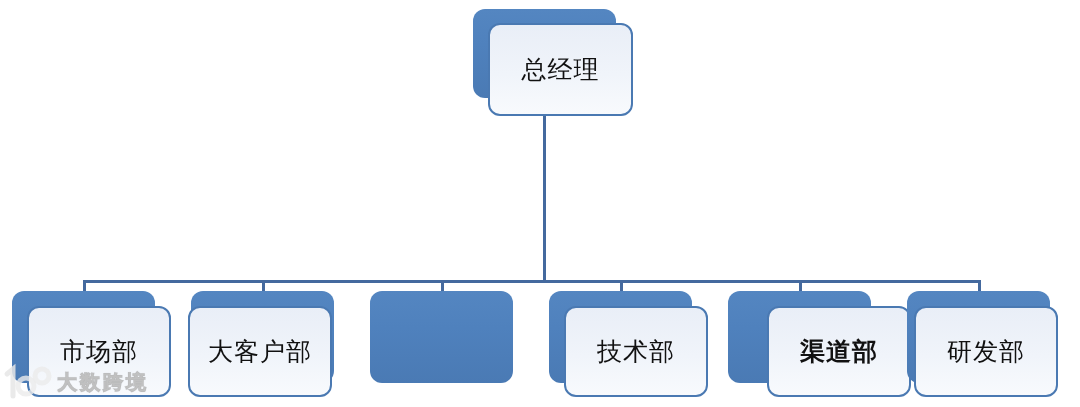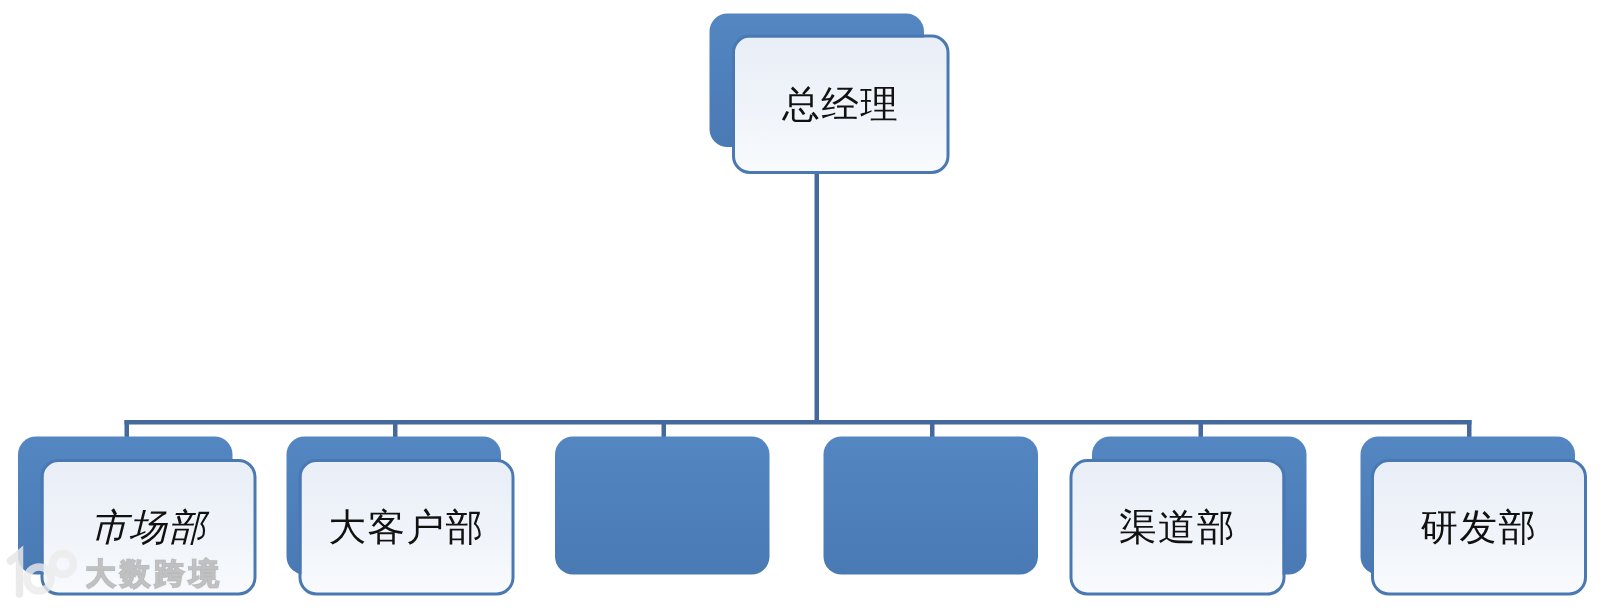--- a/index.html
+++ b/index.html
@@ -52,25 +52,25 @@
     white-space: pre-line;
     line-height: 1.5;
     letter-spacing: 1px;
   }
   
   .back-root { left: 473px; top: 9px;  width: 143px; height: 89px; }
   .card-root { left: 488px; top: 23px; width: 145px; height: 93px; align-items: center; }
   
   .back-dept { top: 291px; width: 143px; height: 92px; }
   .card-dept { top: 306px; width: 144px; height: 91px; }
-  .back-d0 { left: 12px;  }  .card-d0 { left: 27px; font-style: italic;  }
-  .back-d1 { left: 191px; }  .card-d1 { left: 199px; }
+  .back-d0 { left: 12px;  }  .card-d0 { left: 27px;  }
+  .back-d1 { left: 191px; }  .card-d1 { left: 188px; }
   .back-d2 { left: 370px; }  .card-d2 { left: 385px; }
   .back-d3 { left: 549px; }  .card-d3 { left: 564px; }
-  .back-d4 { left: 728px; }  .card-d4 { left: 713px; }
+  .back-d4 { left: 728px; }  .card-d4 { left: 767px; font-weight: bold; }
   .back-d5 { left: 907px; }  .card-d5 { left: 914px; }
   
   .watermark {
     position: absolute;
     left: 2px;
     top: 362px;
     display: flex;
     align-items: center;
     gap: 3px;
     pointer-events: none;
@@ -111,20 +111,23 @@
   </div>
 
   <div class="back-plate back-dept back-d1"></div>
   <div class="card card-dept card-d1">
     <span class="node-label">大客户部</span>
   </div>
 
   <div class="back-plate back-dept back-d2"></div>
 
   <div class="back-plate back-dept back-d3"></div>
+  <div class="card card-dept card-d3">
+    <span class="node-label">技术部</span>
+  </div>
 
   <div class="back-plate back-dept back-d4"></div>
   <div class="card card-dept card-d4">
     <span class="node-label">渠道部</span>
   </div>
 
   <div class="back-plate back-dept back-d5"></div>
   <div class="card card-dept card-d5">
     <span class="node-label">研发部</span>
   </div>

